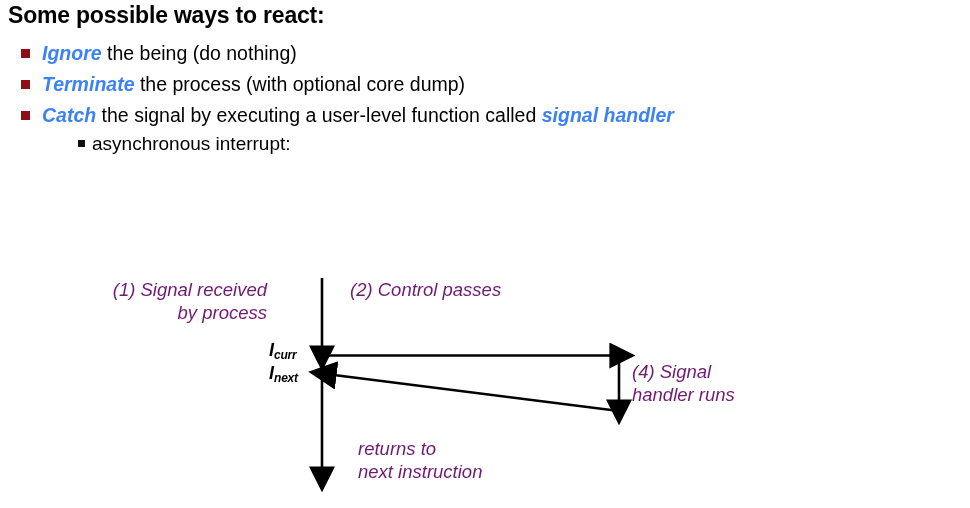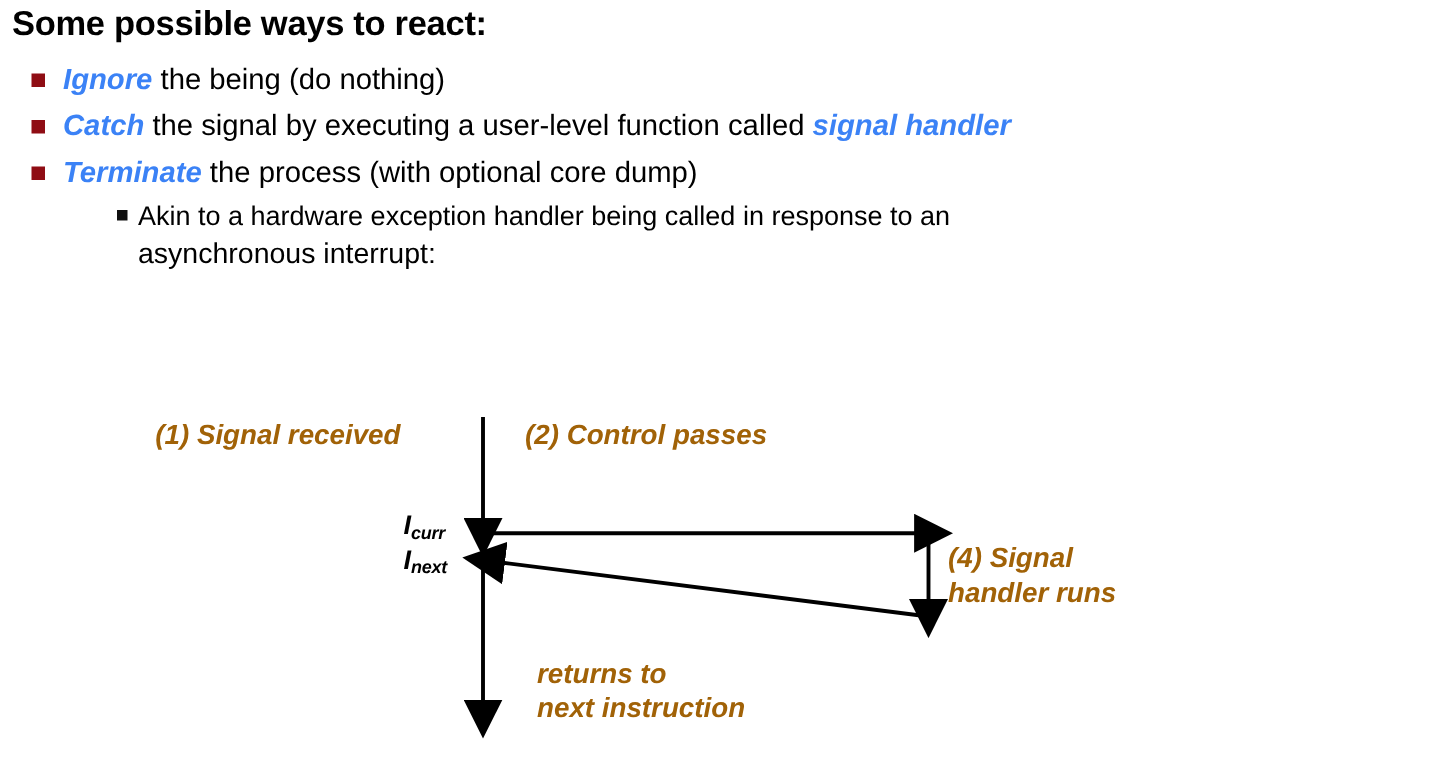--- a/index.html
+++ b/index.html
@@ -86,25 +86,25 @@
     height: 246px;
   }
   #diagram svg {
     position: absolute;
     left: 0;
     top: 0;
   }
   .dlabel {
     position: absolute;
     font-family: "Liberation Sans", sans-serif;
-    font-weight: bold;
+    font-weight: normal;
     font-style: italic;
     font-size: 18.5px;
     line-height: 23px;
-    color: #a16207;
+    color: #701a75;
     white-space: pre;
   }
   #label-1 {
     left: 52px;
     top: 16px;
     width: 215px;
     text-align: right;
   }
   #label-2 {
     left: 350px;
@@ -152,31 +152,30 @@
 
 <div id="bullet-list">
 
   <div class="bullet-l1">
     <span class="marker"></span>
     <span class="kw">Ignore</span><span> the being (do nothing)</span>
   </div>
 
   <div class="bullet-l1">
     <span class="marker"></span>
+    <span class="kw">Terminate</span><span> the process (with optional core dump)</span>
+  </div>
+
+  <div class="bullet-l1">
+    <span class="marker"></span>
     <span class="kw">Catch</span><span> the signal by executing a user-level function called </span><span class="kw">signal handler</span>
   </div>
 
-  <div class="bullet-l1">
-    <span class="marker"></span>
-    <span class="kw">Terminate</span><span> the process (with optional core dump)</span>
-  </div>
-
   <div class="bullet-l2">
     <span class="marker"></span>
-    <span>Akin to a hardware exception handler being called in response to an</span>
   </div>
   <div class="l2-line2">asynchronous interrupt:</div>
 
 </div>
 
 <div id="diagram">
 
   <svg width="970" height="246" viewBox="0 0 970 246">
     <defs>
       <marker id="ah-down" markerWidth="10" markerHeight="10" refX="1" refY="5" orient="auto" markerUnits="strokeWidth">
@@ -194,21 +193,21 @@
 
     <line x1="322" y1="93.5" x2="612" y2="93.5" stroke="#000000" stroke-width="2.6" marker-end="url(#ah-right)"></line>
 
     <line x1="619" y1="93.5" x2="619" y2="140" stroke="#000000" stroke-width="2.6" marker-end="url(#ah-down)"></line>
 
     <line x1="619" y1="149" x2="334" y2="113" stroke="#000000" stroke-width="2.6" marker-end="url(#ah-left)"></line>
 
     <line x1="322" y1="112" x2="322" y2="207" stroke="#000000" stroke-width="2.6" marker-end="url(#ah-down)"></line>
   </svg>
 
-  <div class="dlabel" id="label-1"><span>(1) Signal received</span><br></div>
+  <div class="dlabel" id="label-1"><span>(1) Signal received</span><br><span>by process</span></div>
 
   <div class="dlabel" id="label-2"><span>(2) Control passes</span><br></div>
 
   <div class="dlabel" id="label-3"><span>(4) Signal</span><br><span>handler runs</span></div>
 
   <div class="dlabel" id="label-4"><br><span>returns to</span><br><span>next instruction</span></div>
 
   <div class="ilabel" id="label-icurr"><span>I</span><sub>curr</sub></div>
 
   <div class="ilabel" id="label-inext"><span>I</span><sub>next</sub></div>

